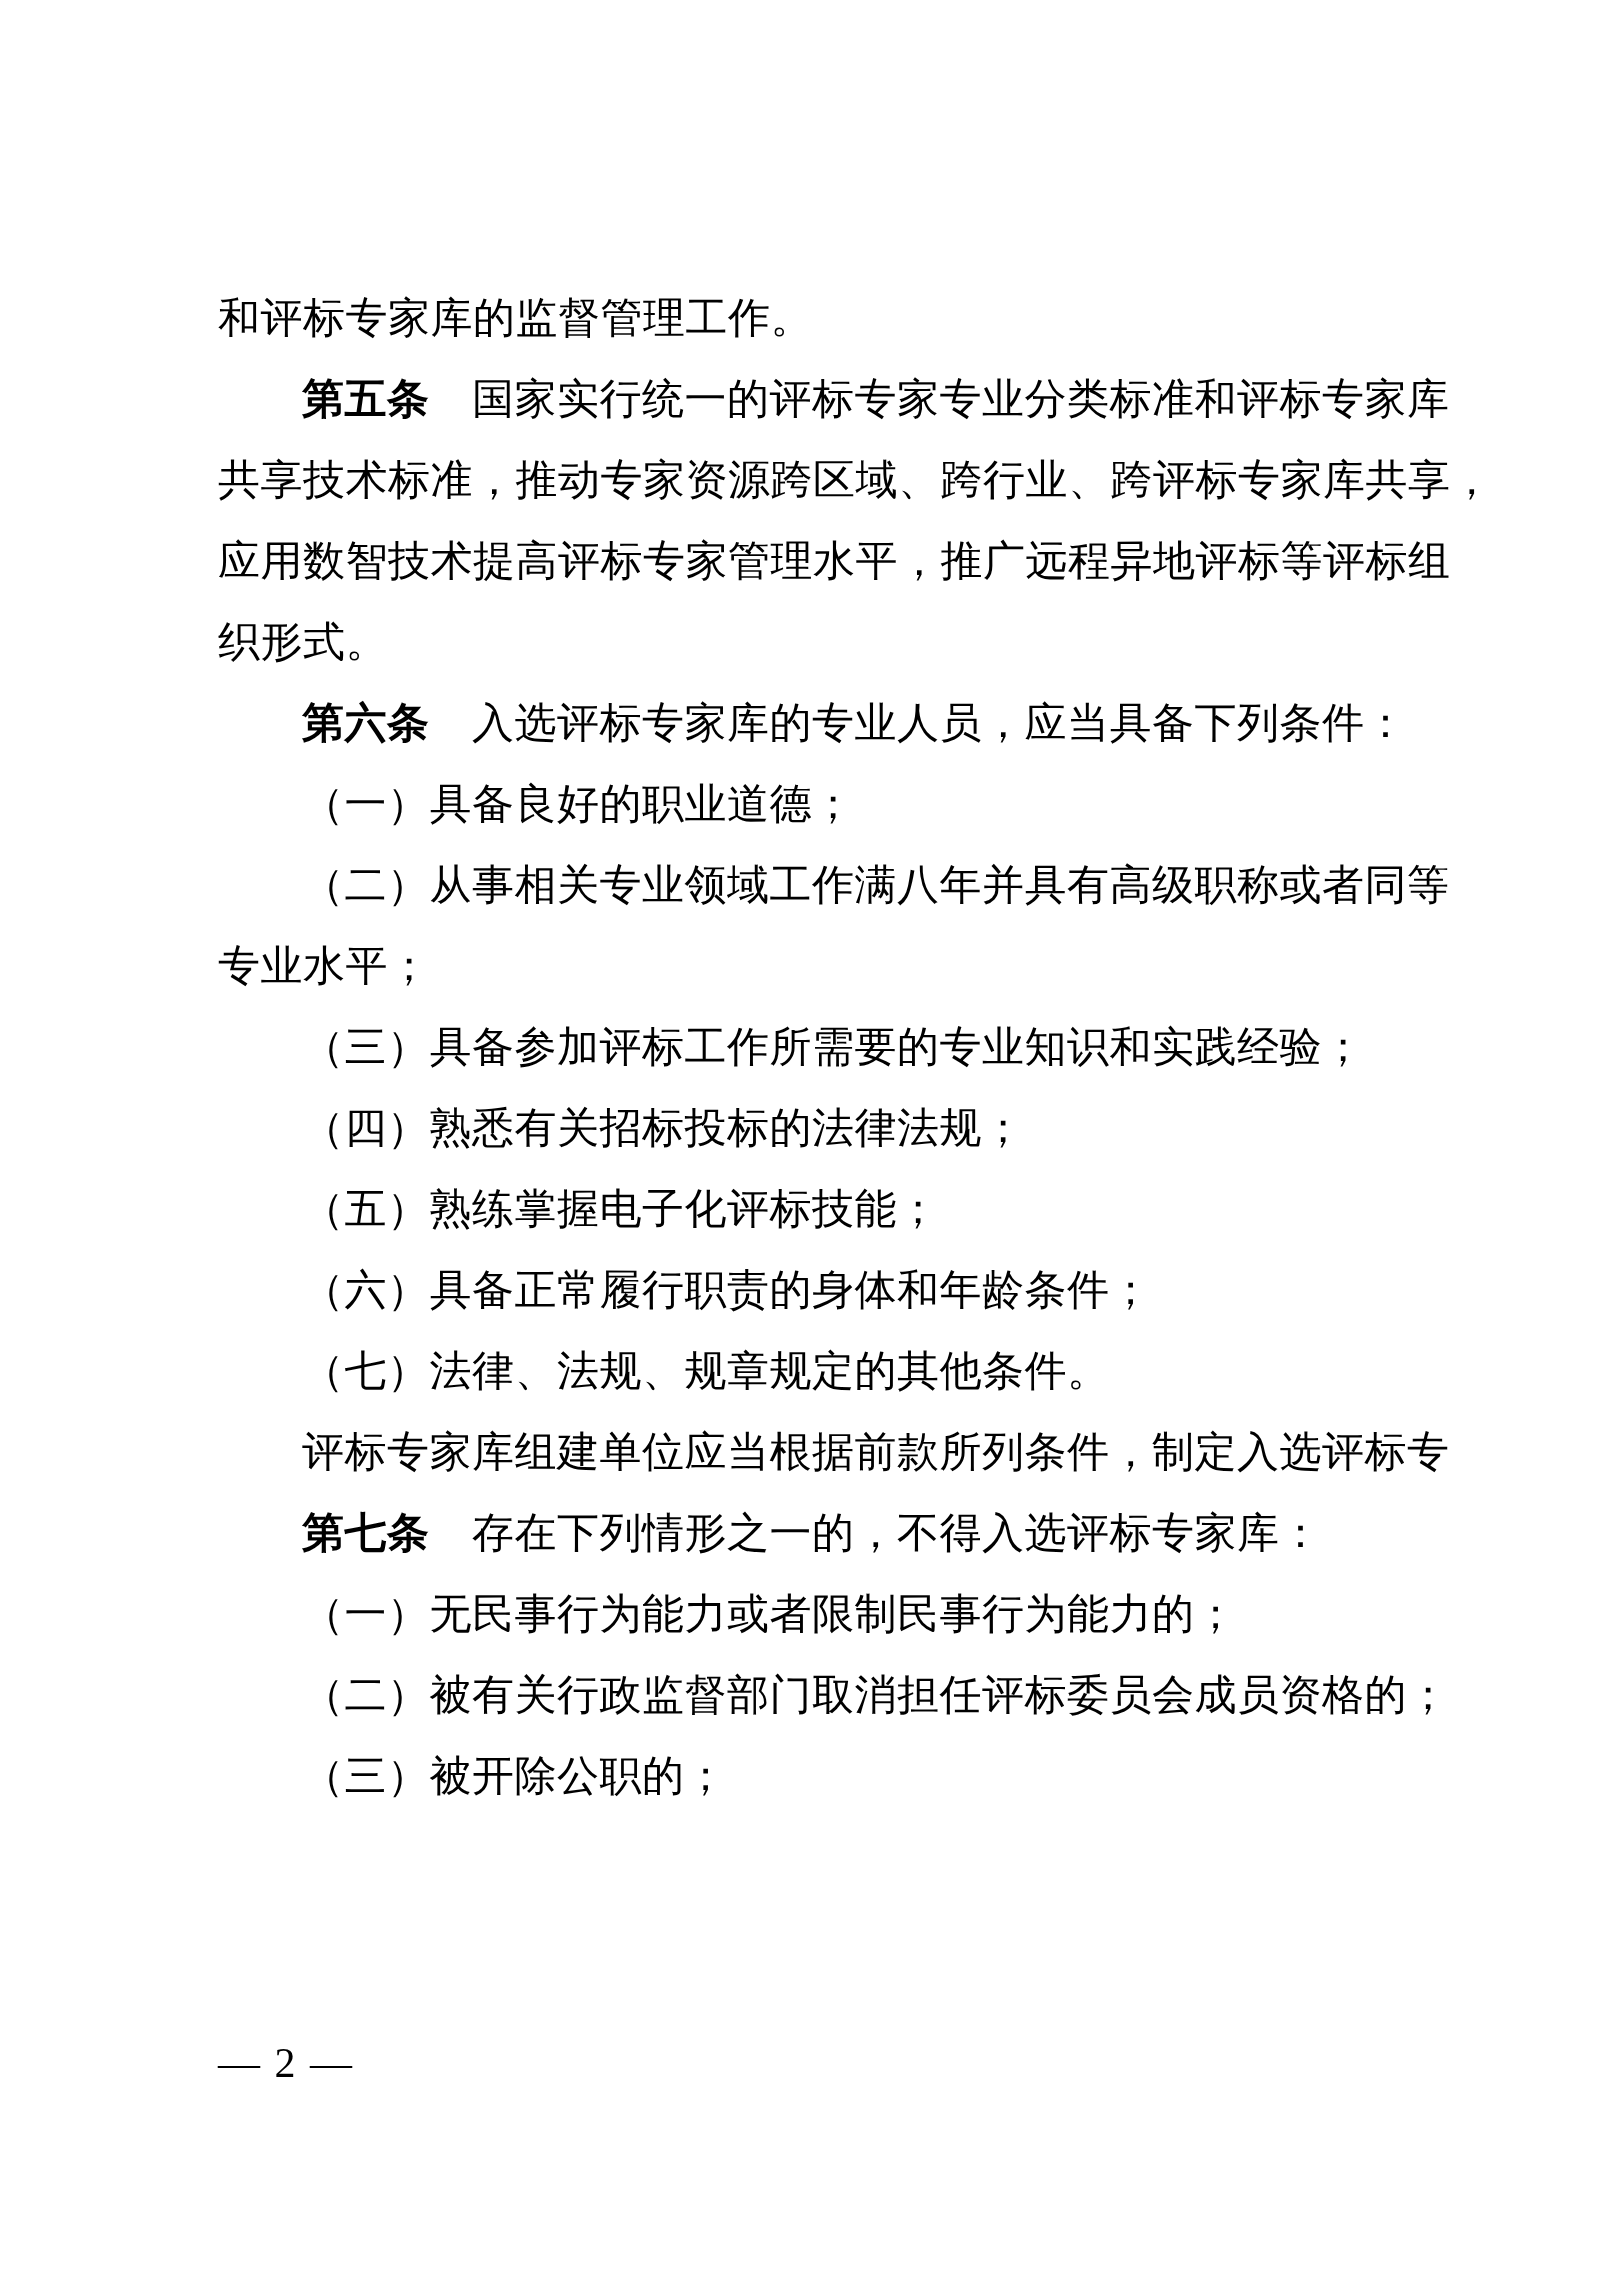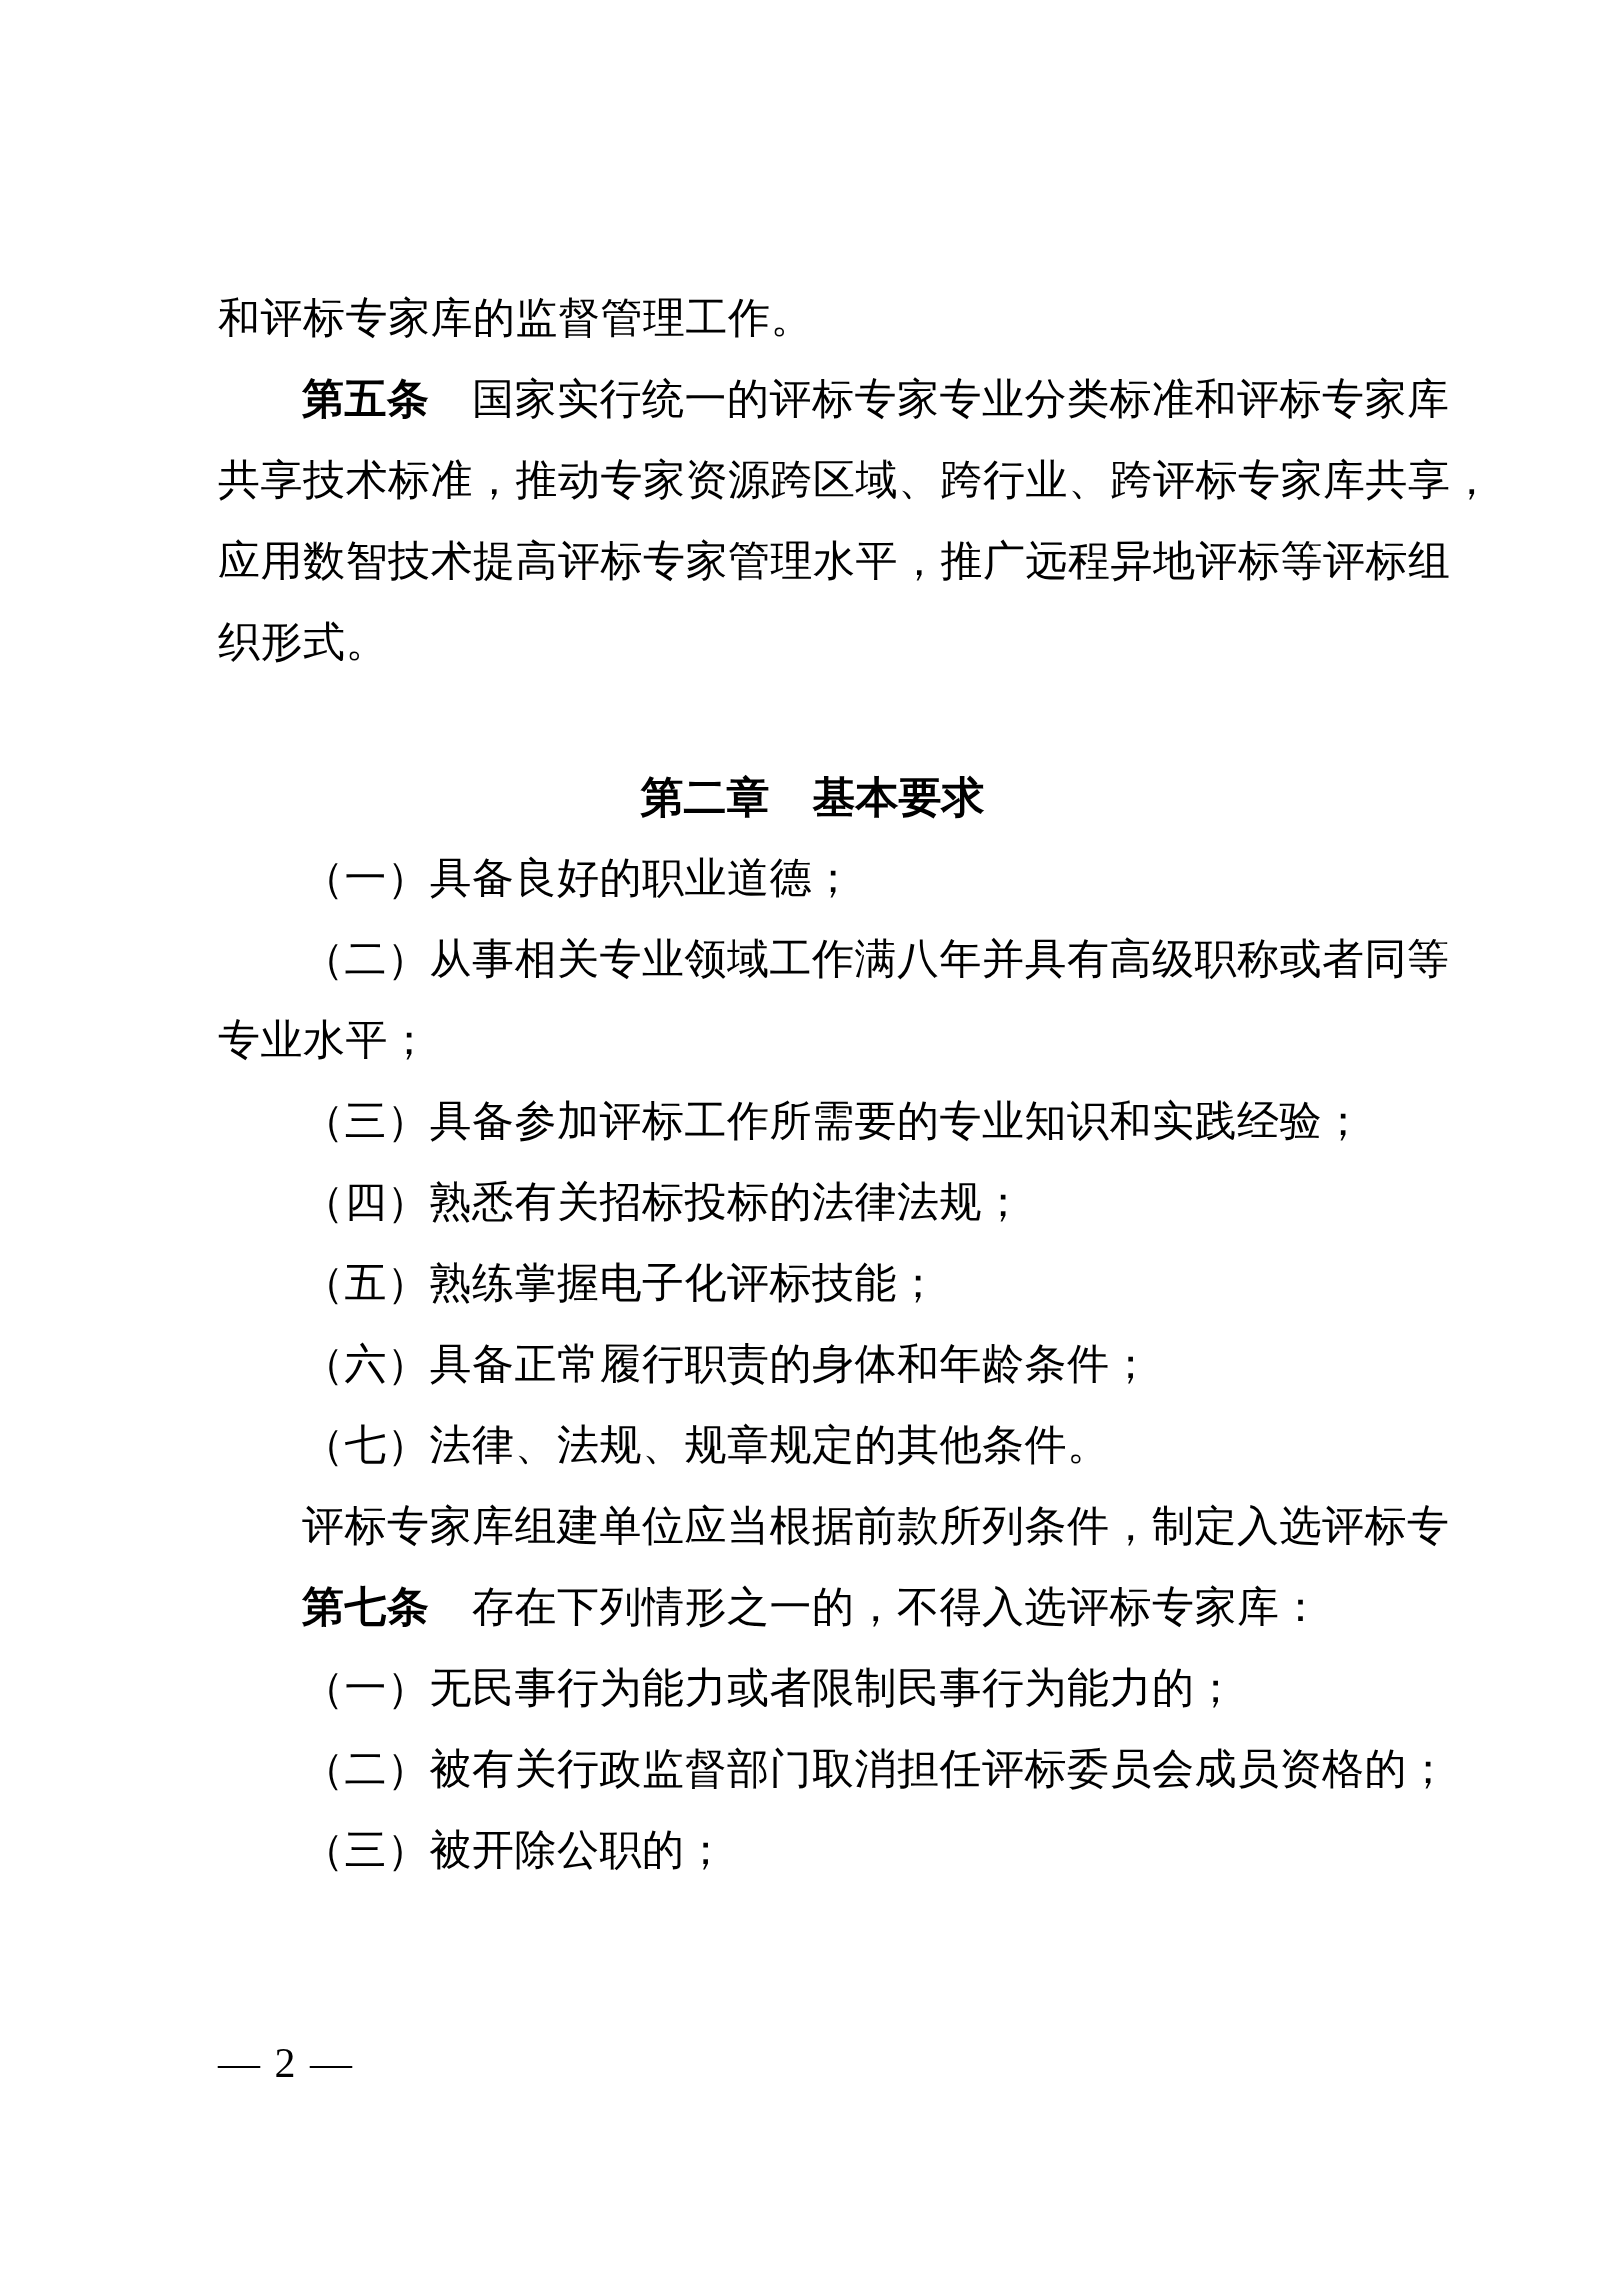--- a/index.html
+++ b/index.html
@@ -62,21 +62,21 @@
 </head>
 <body>
 
 <div class="page">
   <div class="content" id="doc-lines">
       <div class="line"><span class="run">和评标专家库的监督管理工作。</span></div>
       <div class="line indent"><span class="run bold">第五条</span><span class="run">　国家实行统一的评标专家专业分类标准和评标专家库</span></div>
       <div class="line"><span class="run">共享技术标准，推动专家资源跨区域、跨行业、跨评标专家库共享，</span></div>
       <div class="line"><span class="run">应用数智技术提高评标专家管理水平，推广远程异地评标等评标组</span></div>
       <div class="line"><span class="run">织形式。</span></div>
-      <div class="heading"><span class="run bold">第二章　基本要求</span></div>
+      <div class="line indent"><span class="run bold">第六条</span><span class="run">　入选评标专家库的专业人员，应当具备下列条件：</span></div>
       <div class="line indent"><span class="run">（一）具备良好的职业道德；</span></div>
       <div class="line indent"><span class="run">（二）从事相关专业领域工作满八年并具有高级职称或者同等</span></div>
       <div class="line"><span class="run">专业水平；</span></div>
       <div class="line indent"><span class="run">（三）具备参加评标工作所需要的专业知识和实践经验；</span></div>
       <div class="line indent"><span class="run">（四）熟悉有关招标投标的法律法规；</span></div>
       <div class="line indent"><span class="run">（五）熟练掌握电子化评标技能；</span></div>
       <div class="line indent"><span class="run">（六）具备正常履行职责的身体和年龄条件；</span></div>
       <div class="line indent"><span class="run">（七）法律、法规、规章规定的其他条件。</span></div>
       <div class="line indent"><span class="run">评标专家库组建单位应当根据前款所列条件，制定入选评标专</span></div>
       <div class="line indent"><span class="run bold">第七条</span><span class="run">　存在下列情形之一的，不得入选评标专家库：</span></div>

